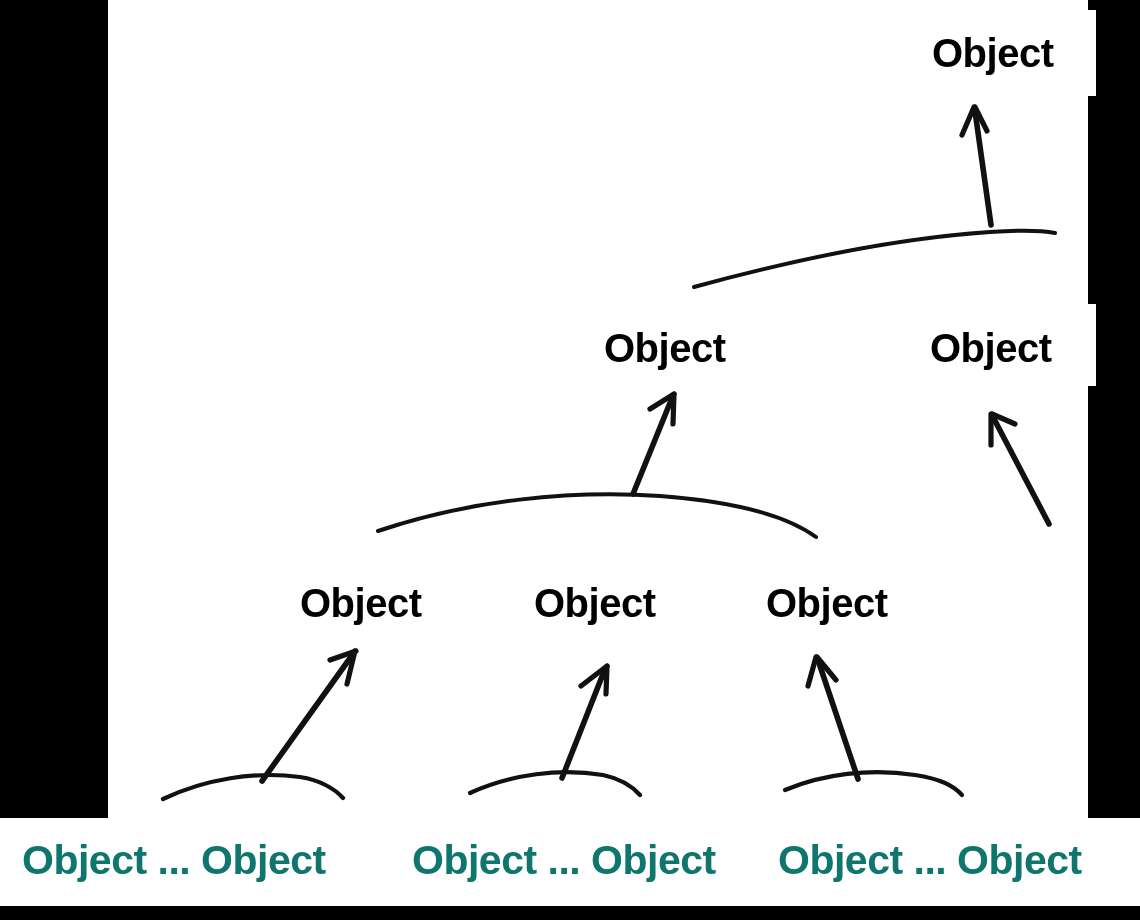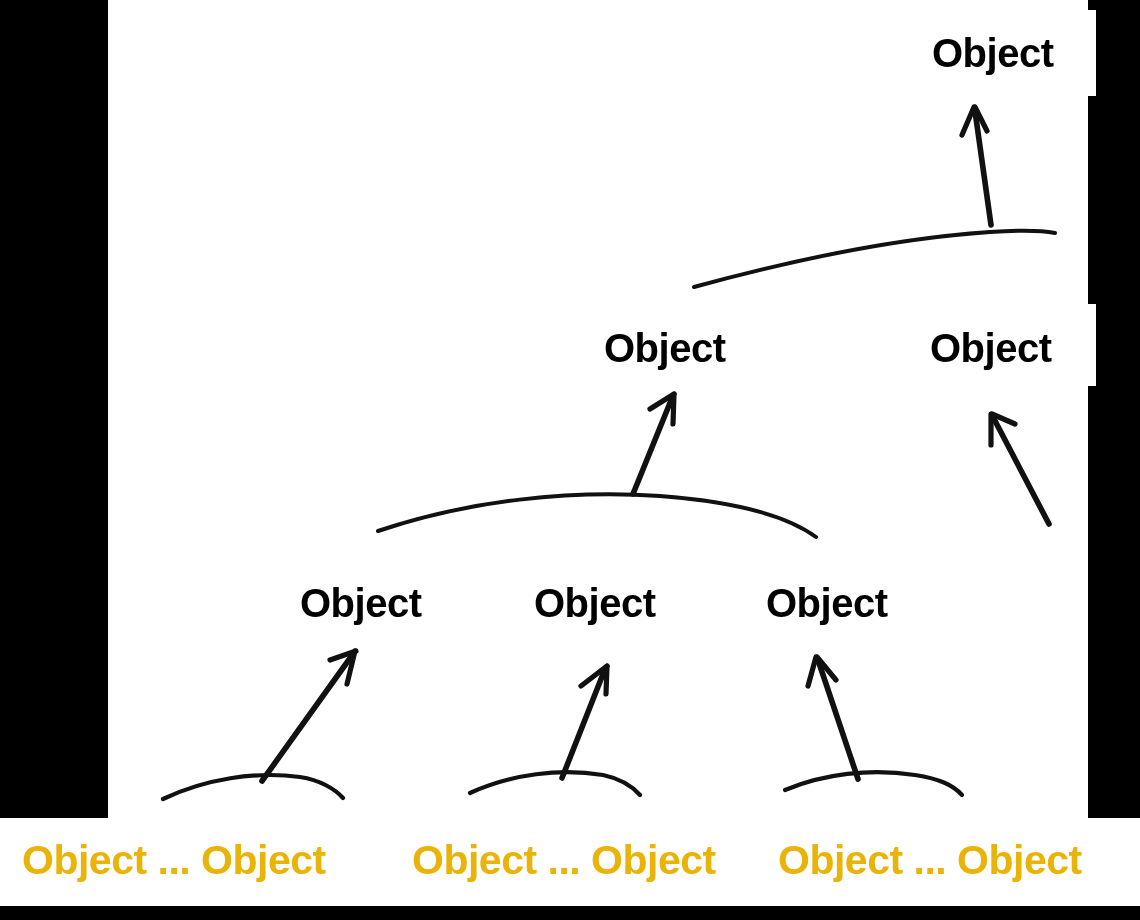--- a/index.html
+++ b/index.html
@@ -32,21 +32,21 @@
     color: #000000;
     font-family: "Liberation Sans", sans-serif;
     font-weight: bold;
     font-size: 40px;
     line-height: 1;
     white-space: nowrap;
     letter-spacing: -0.5px;
   }
   .leaf-row {
     position: absolute;
-    color: #eab308;
+    color: #0f766e;
     font-family: "Liberation Sans", sans-serif;
     font-weight: bold;
     font-size: 41px;
     line-height: 1;
     white-space: nowrap;
     letter-spacing: -0.5px;
   }
 </style>
 </head>
 <body>

